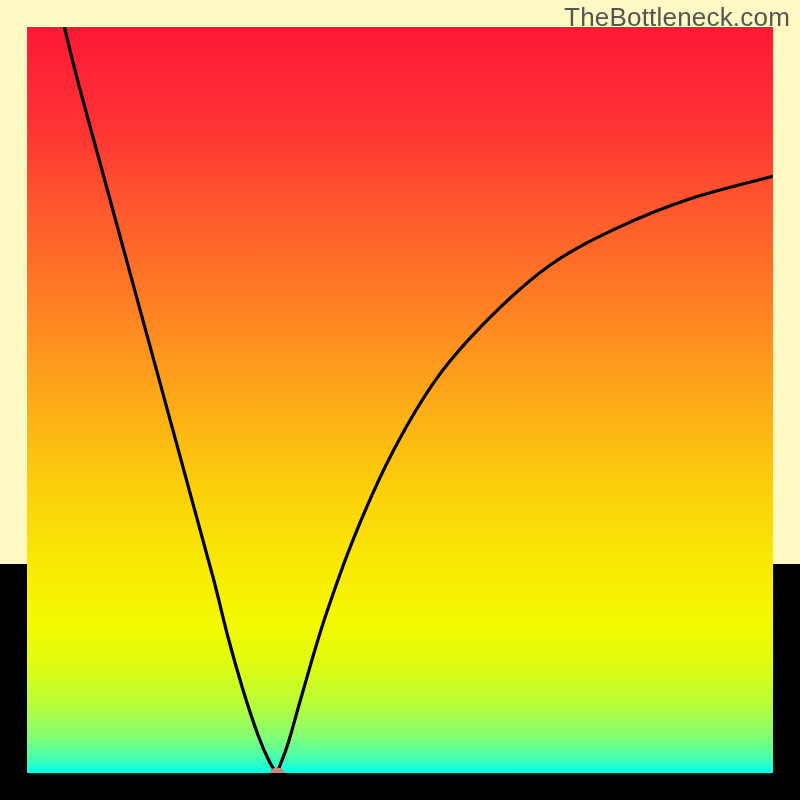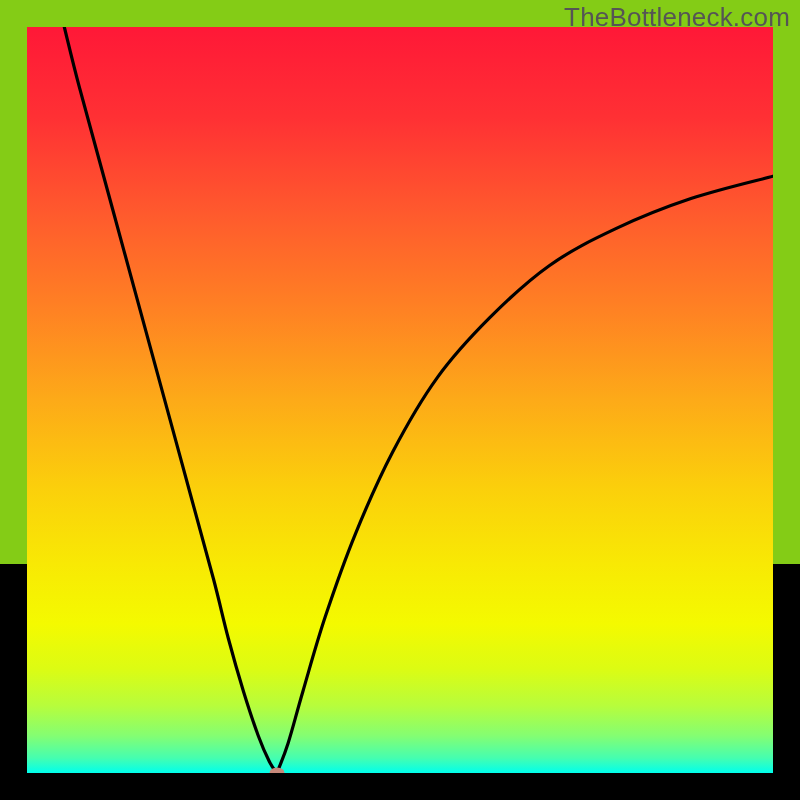--- a/index.html
+++ b/index.html
@@ -1,21 +1,21 @@
 <!DOCTYPE html>
 <html><head>
 <meta charset="utf-8">
 <style>
   * { margin: 0; padding: 0; box-sizing: border-box; }
   html, body { width: 800px; height: 800px; overflow: hidden; background: #000; }
   .frame {
     position: relative;
     width: 800px;
     height: 564px;
-    background: #84cc16;
+    background: #fef9c3;
   }
   .watermark {
     position: absolute;
     top: 2px;
     right: 10px;
     font-family: Arial, Helvetica, sans-serif;
     font-size: 26px;
     font-weight: 500;
     color: #555555;
     letter-spacing: 0.2px;

